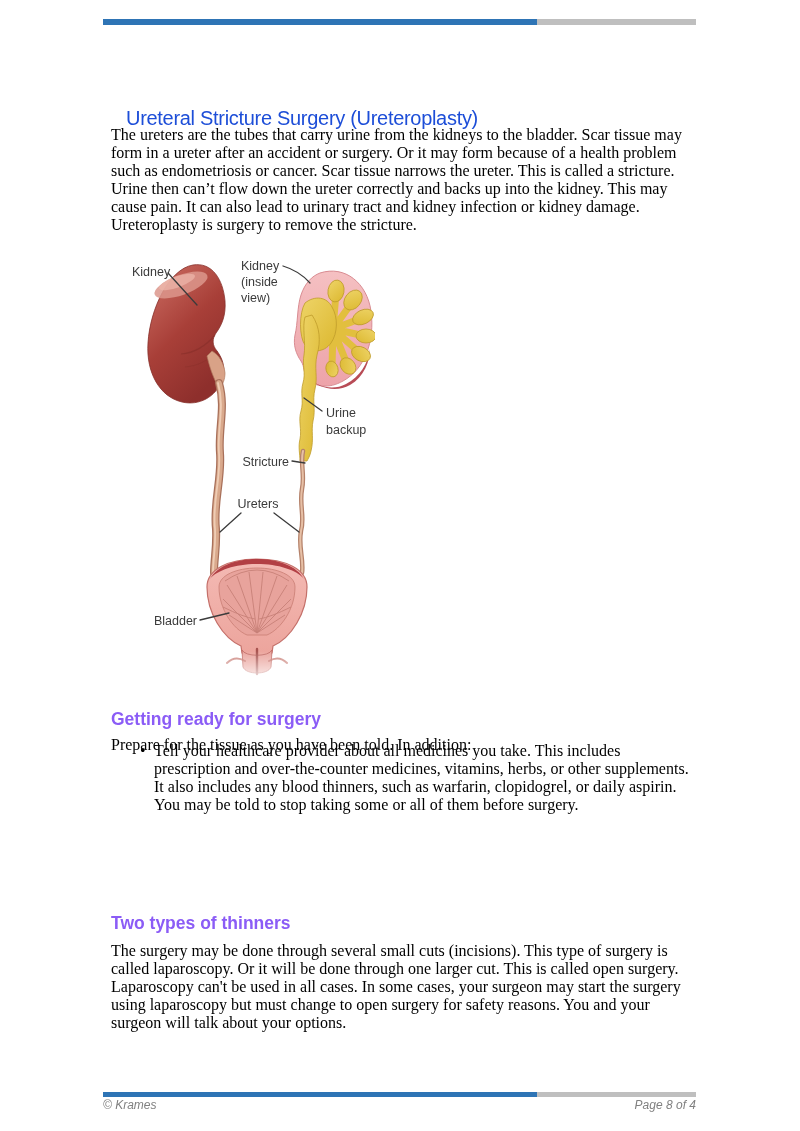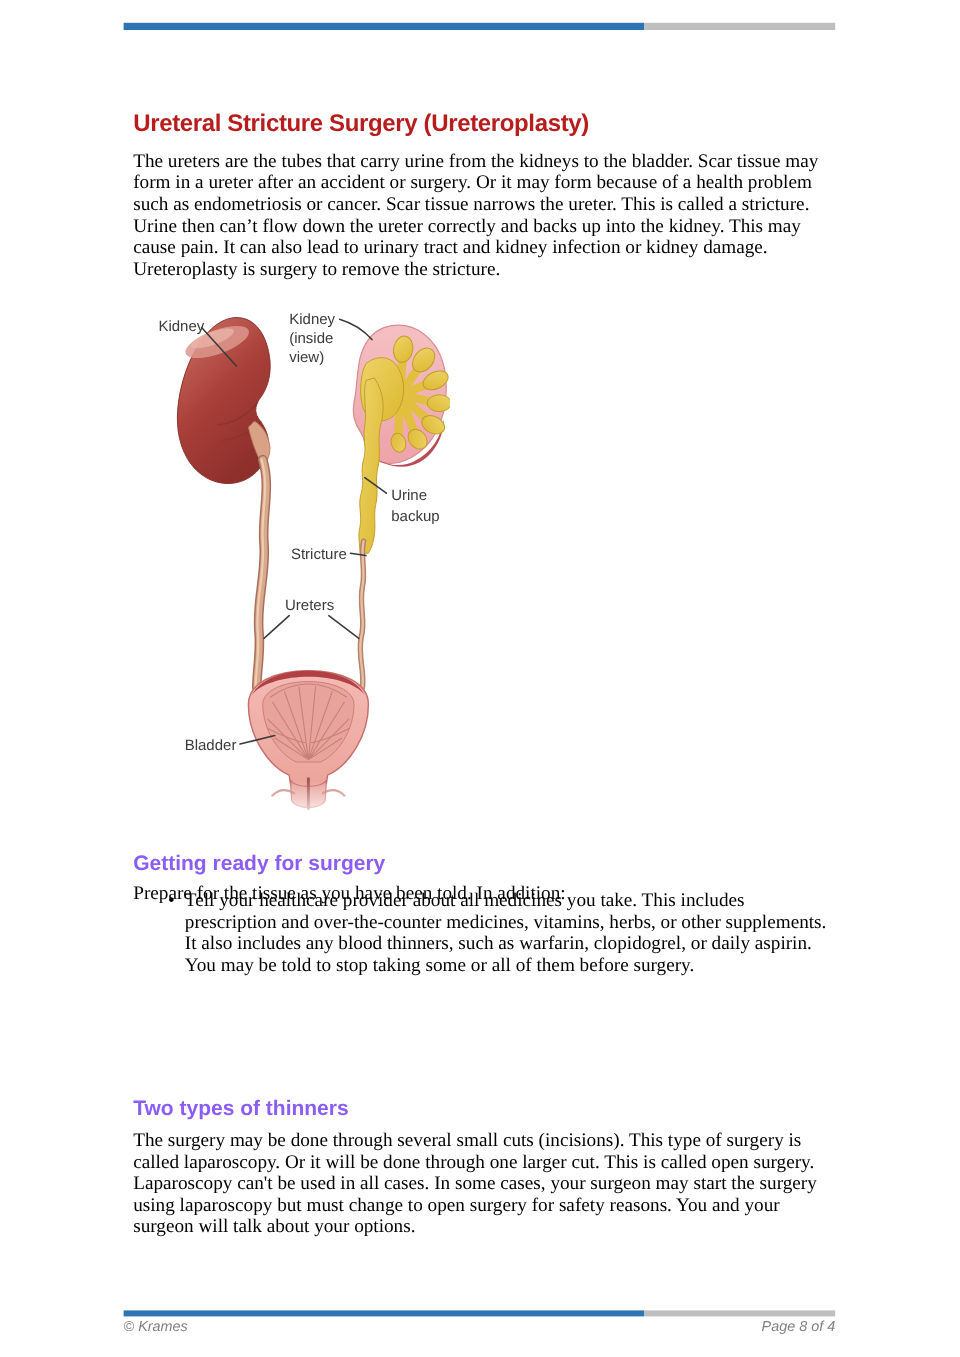--- a/index.html
+++ b/index.html
@@ -8,23 +8,23 @@
     background:#ffffff;font-family:"Liberation Serif",serif;color:#000;
   }
   .abs{position:absolute;}
   
   .accent-bar{display:flex;}
   .accent-bar .seg-blue{background:#2e74b5;width:434px;height:100%;}
   .accent-bar .seg-gray{background:#bfbfbf;flex:1;height:100%;}
   #bar-top{top:19px;left:103px;width:593px;height:6px;}
   #bar-bottom{top:1092px;left:103px;width:593px;height:5px;}
   
-  h1{margin:0;position:absolute;top:92px;left:111px;
-     font-family:"Liberation Sans",sans-serif;font-weight:bold;
-     font-size:20px;letter-spacing:-0.3px;color:#b91c1c;}
+  h1{margin:15px;position:absolute;top:92px;left:111px;
+     font-family:"Liberation Sans",sans-serif;font-weight:normal;
+     font-size:20px;letter-spacing:-0.3px;color:#1d4ed8;}
   .h2{margin:0;position:absolute;left:111px;
       font-family:"Liberation Sans",sans-serif;font-weight:bold;
       font-size:17.5px;color:#8b5cf6;}
   #heading-getting-ready{top:709px;}
   #heading-two-types{top:913px;}
   
   .body-text{margin:0;position:absolute;left:111px;width:581px;
              font-size:16px;line-height:17.9px;}
   #intro-paragraph{top:126px;}
   #prep-paragraph{top:736px;}

